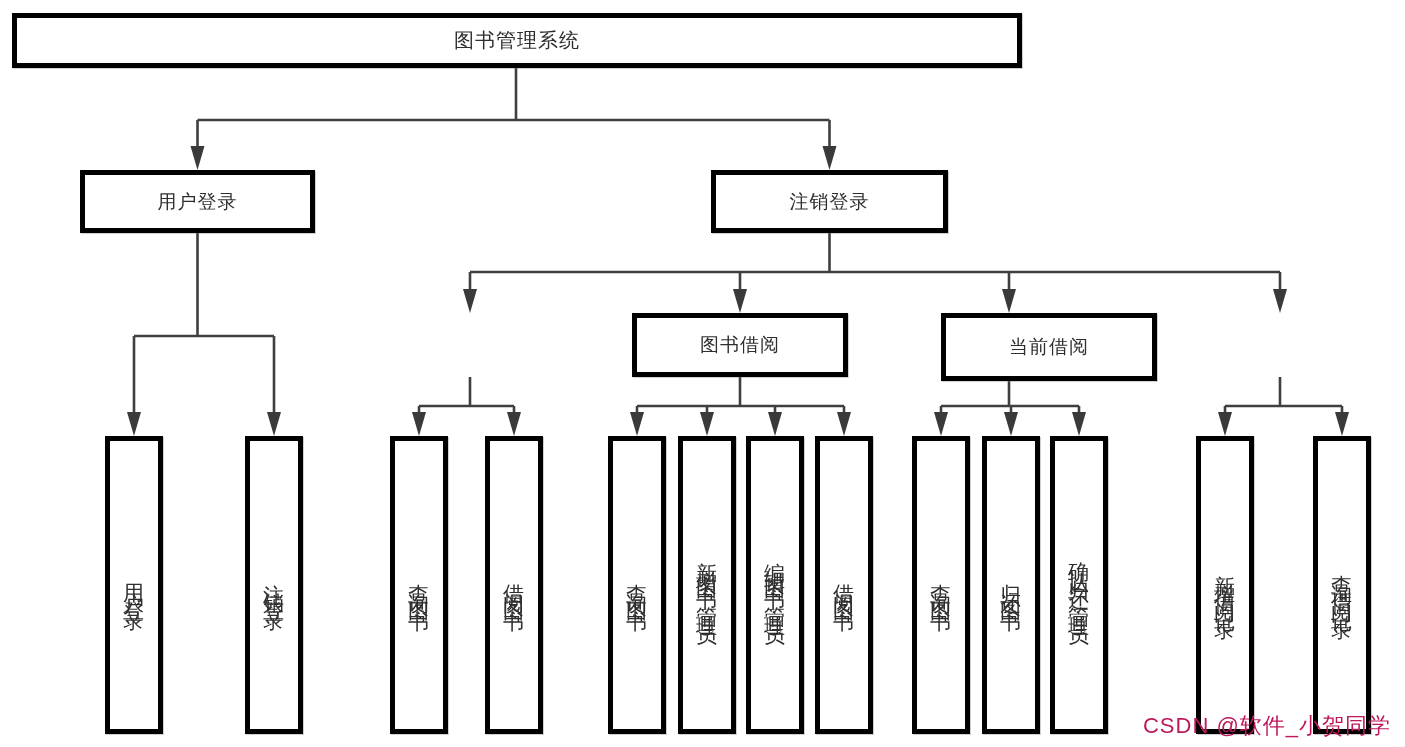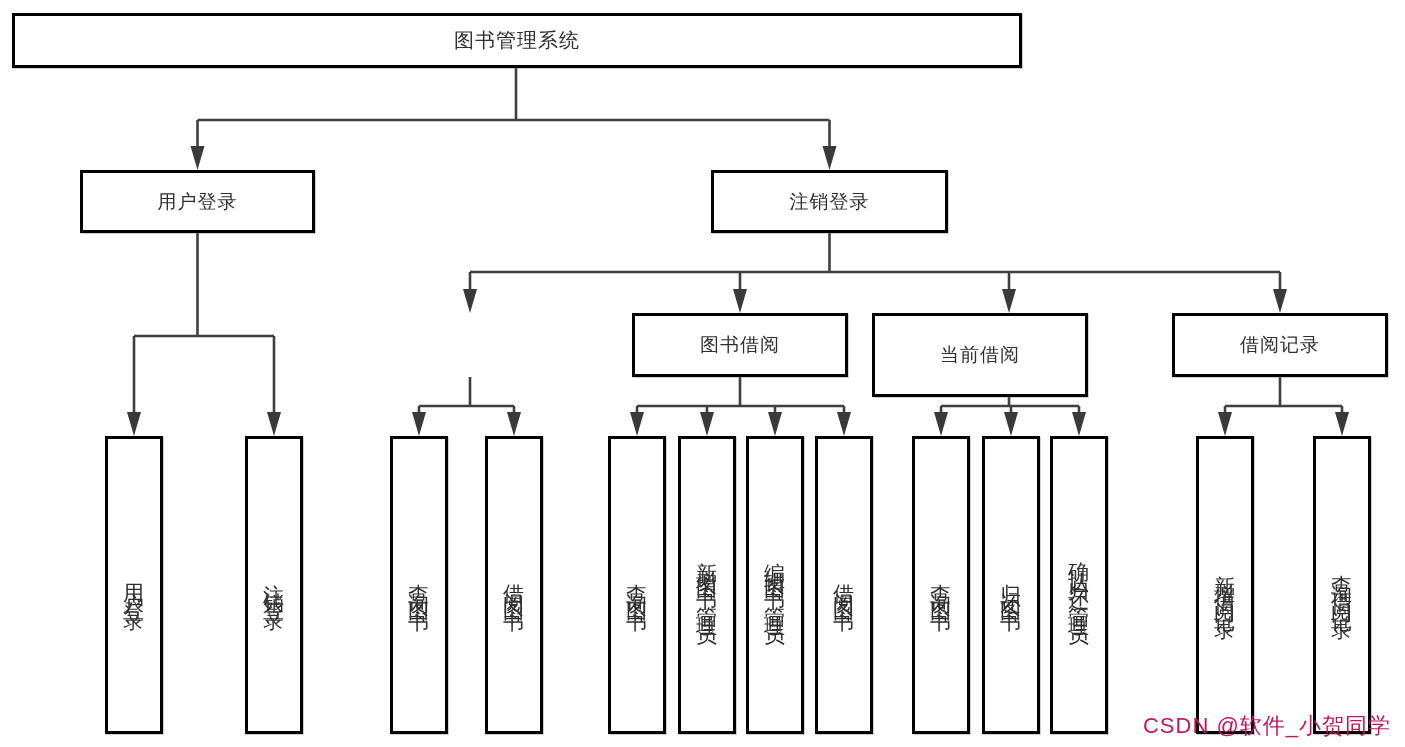--- a/index.html
+++ b/index.html
@@ -7,21 +7,21 @@
     position:relative;
     width:1405px;height:747px;
     background:#ffffff;
     font-family:"Liberation Sans","DejaVu Sans",sans-serif;
     overflow:hidden;
   }
   .node{
     position:absolute;
     box-sizing:border-box;
     background:#ffffff;
-    border:3px solid #000000;
+    border:5px solid #000000;
     box-shadow:1px 1px 0 rgba(120,120,120,.35);
     display:flex;
     align-items:center;
     justify-content:center;
     color:#2e2e2e;
     z-index:2;
   }
   .node .lbl{
     font-size:19px;
     letter-spacing:1px;
@@ -101,25 +101,22 @@
   <div class="node" style="left:80px;top:170px;width:235px;height:63px">
     <span class="lbl">用户登录</span>
   </div>
   <div class="node" style="left:711px;top:170px;width:237px;height:63px">
     <span class="lbl">注销登录</span>
   </div>
 
   <div class="node" style="left:632px;top:313px;width:216px;height:64px">
     <span class="lbl">图书借阅</span>
   </div>
-  <div class="node" style="left:872px;top:313px;width:216px;height:84px">
+  <div class="node" style="left:941px;top:313px;width:216px;height:68px">
     <span class="lbl">当前借阅</span>
-  </div>
-  <div class="node" style="left:1172px;top:313px;width:216px;height:64px">
-    <span class="lbl">借阅记录</span>
   </div>
 
   <div class="node leaf" style="left:105px;top:436px;width:58px;height:298px">
     <span class="lbl">用户登录</span>
   </div>
   <div class="node leaf" style="left:245px;top:436px;width:58px;height:298px">
     <span class="lbl">注销登录</span>
   </div>
 
   <div class="node leaf" style="left:390px;top:436px;width:58px;height:298px">

